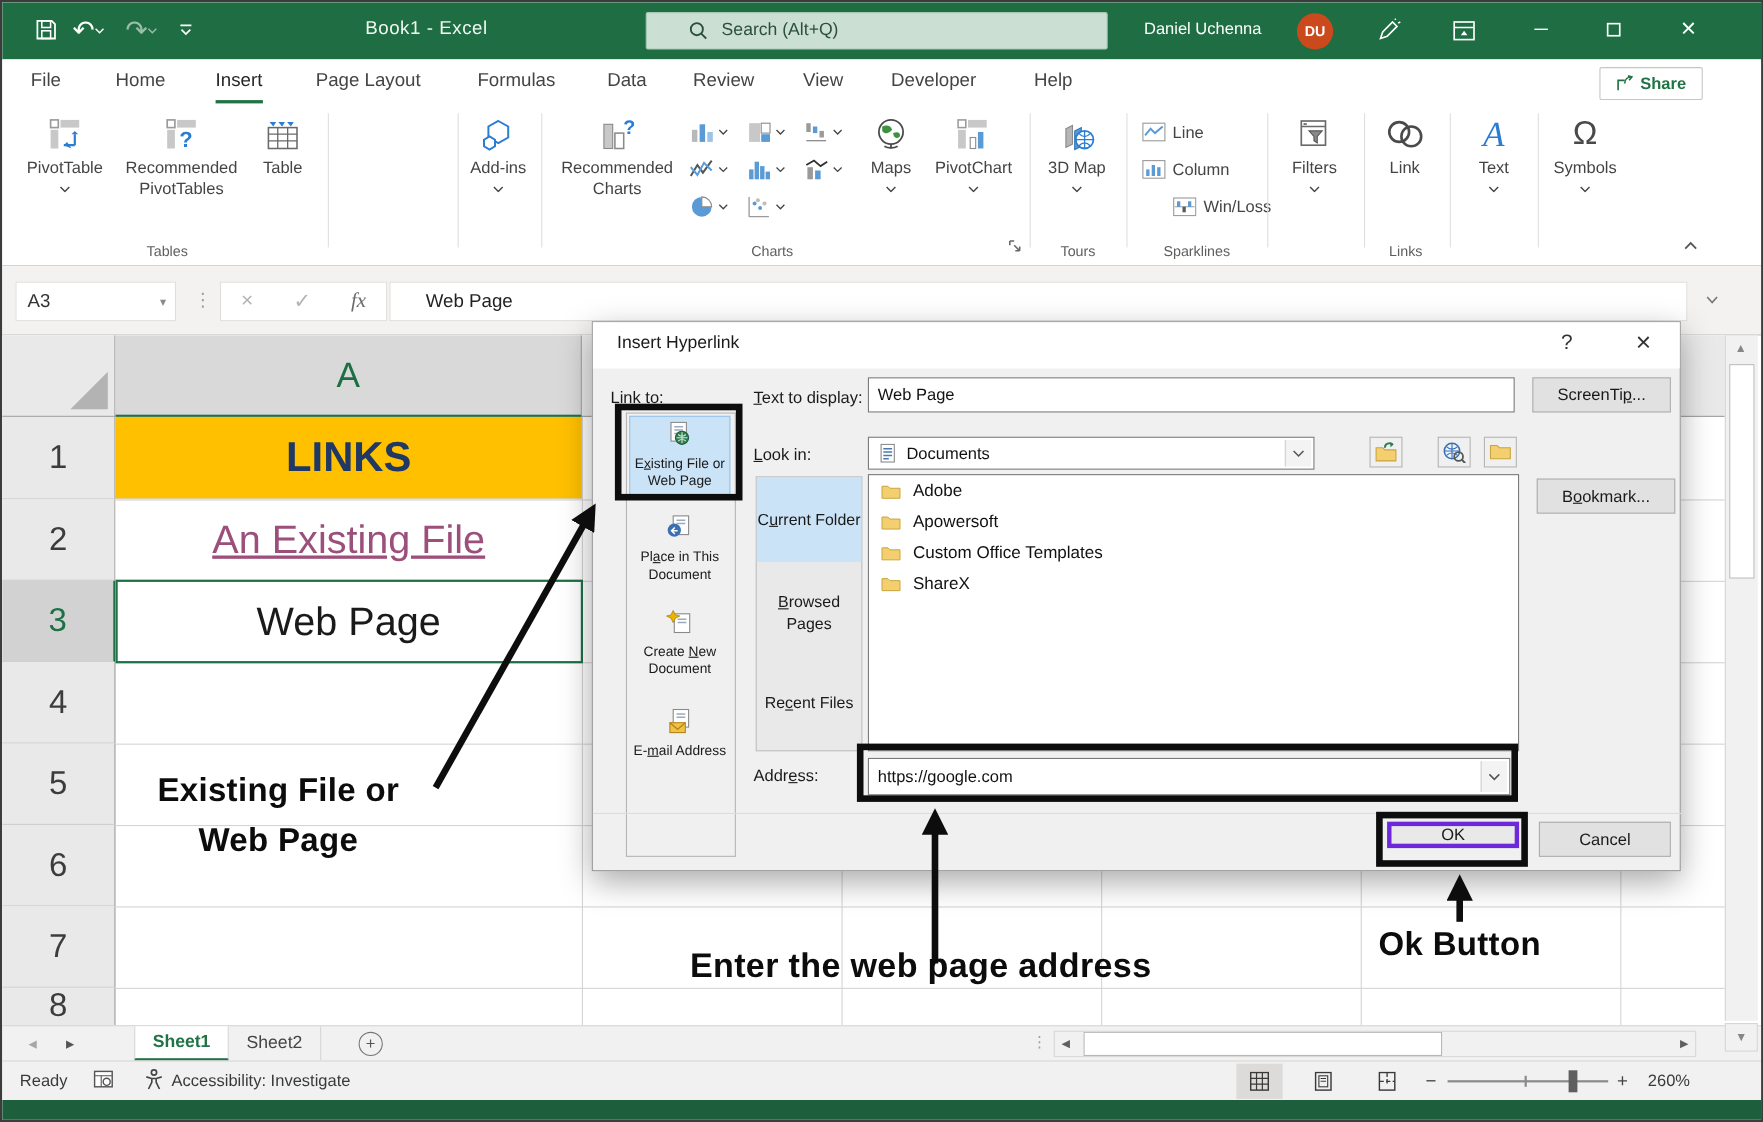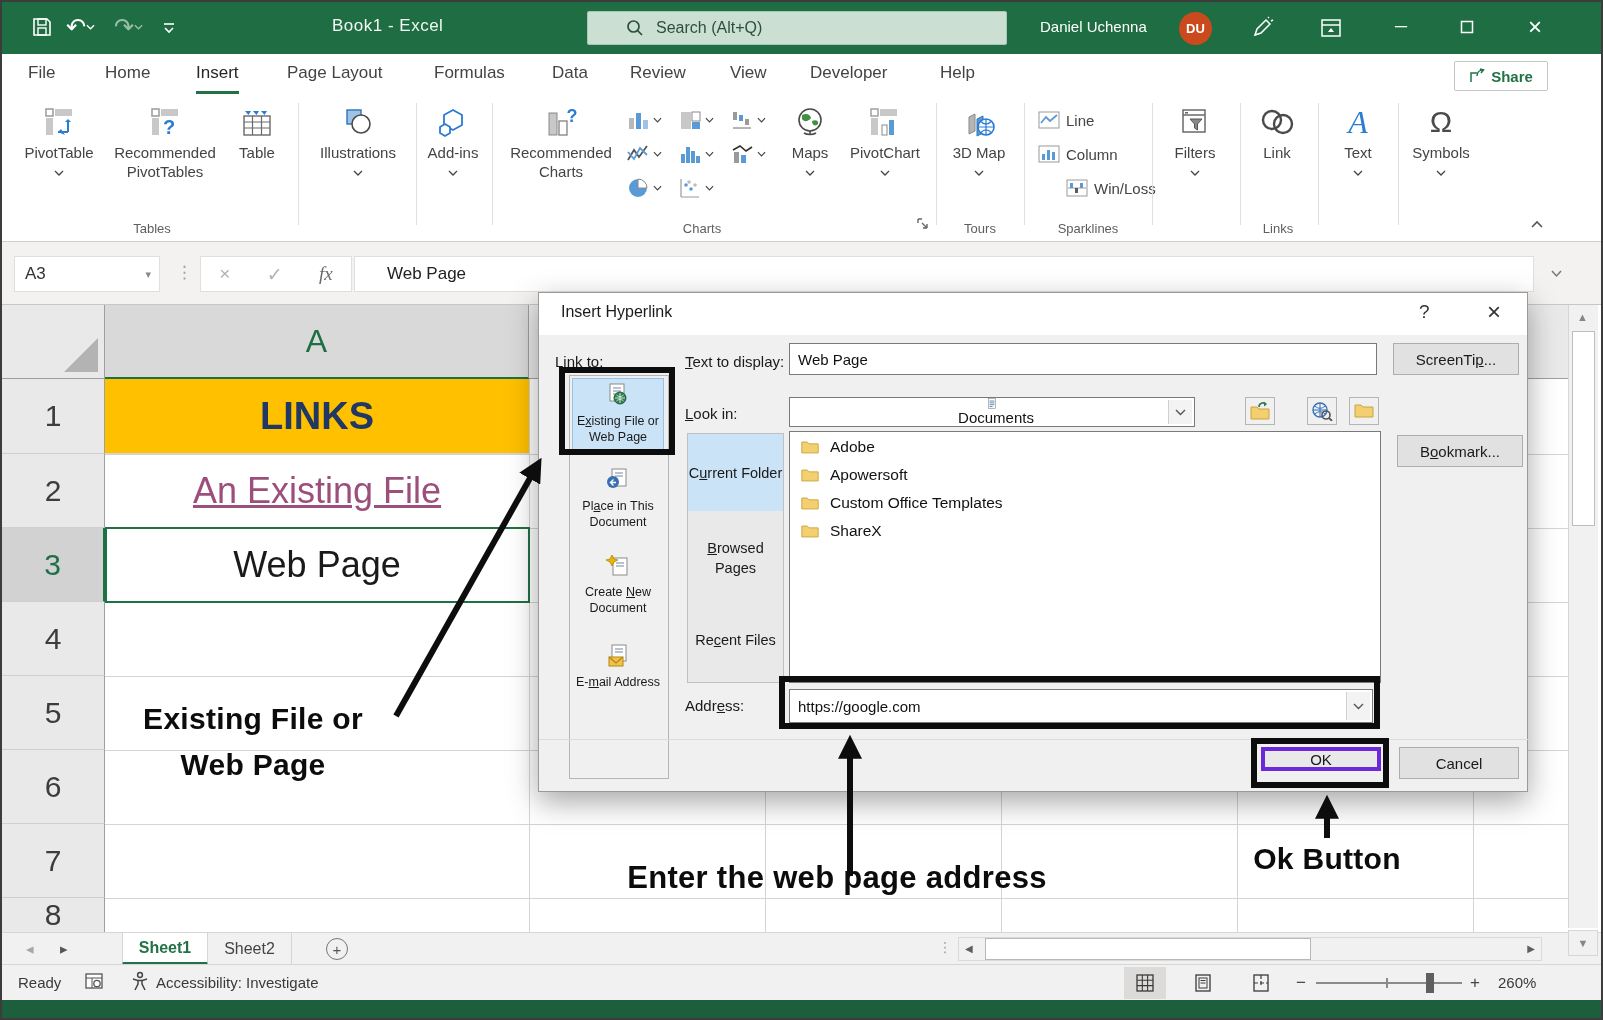--- a/index.html
+++ b/index.html
@@ -217,33 +217,20 @@
         <svg width="34" height="34" viewBox="0 0 34 34">
             <path d="M5 6 L11 6 L8.5 10 Z M13 6 L19 6 L16.5 10 Z M21 6 L27 6 L24.5 10 Z" fill="#2b7cd3"></path>
             <rect x="4" y="11" width="26" height="19" fill="#fff" stroke="#6a6a6a" stroke-width="1.4"></rect>
             <path d="M4 17 h26 M4 23 h26 M12.5 11 v19 M21.5 11 v19" stroke="#6a6a6a" stroke-width="1.2"></path>
           </svg>
       </div>
       <div><span>Table</span></div>
     </div>
     <div class="vsep" style="left:296px;"></div>
 
-    <div class="bigbtn" style="left:306px;width:100px;">
-      <div class="ric">
-        <svg width="34" height="34" viewBox="0 0 34 34">
-            <rect x="6" y="5" width="14" height="14" fill="#9dc3e6" stroke="#2e75b6" stroke-width="1.4"></rect>
-            <circle cx="20" cy="19" r="9" fill="#fff" stroke="#4a4a4a" stroke-width="1.6"></circle>
-          </svg>
-      </div>
-      <div><span>Illustrations</span><br>
-        <svg class="chevsvg" width="10" height="6" viewBox="0 0 10 6">
-            <path d="M1 1 L5 5 L9 1" stroke="#444" stroke-width="1.3" fill="none"></path>
-          </svg>
-      </div>
-    </div>
     <div class="vsep" style="left:414px;"></div>
 
     <div class="bigbtn" style="left:420px;width:62px;">
       <div class="ric">
         <svg width="34" height="34" viewBox="0 0 34 34">
             <path d="M17 5 L26 10 V20 L17 25 L8 20 V10 Z" fill="none" stroke="#2b7cd3" stroke-width="1.8"></path>
             <path d="M9 19 L14 22 V28 L9 31 L4 28 V22 Z" fill="#fff" stroke="#2b7cd3" stroke-width="1.8"></path>
           </svg>
       </div>
       <div style="width:52px;margin:0 auto;"><span>Add-ins</span>
@@ -647,21 +634,21 @@
               <line x1="10" y1="8" x2="18" y2="8" stroke="#9ab" stroke-width="1.4"></line>
               <rect x="4" y="13" width="14" height="9" fill="#f0c24a" stroke="#b38615"></rect>
               <path d="M4 13 L11 19 L18 13" fill="none" stroke="#b38615" stroke-width="1.2"></path>
             </svg>
         </div>
         <span>E-<u>m</u>ail Address</span>
       </div>
     </div>
 
     <span class="dlabel" style="left:146px;top:112px;"><u>L</u>ook in:</span>
-    <div class="dinput" style="left:250px;top:104px;width:406px;height:30px;flex-direction:column;">
+    <div class="dinput" style="left:250px;top:104px;width:406px;height:30px;">
       <svg width="18" height="18" viewBox="0 0 18 18" style="margin-right:8px;">
           <rect x="3" y="1" width="12" height="16" fill="#fff" stroke="#8a8a8a"></rect>
           <line x1="5" y1="5" x2="13" y2="5" stroke="#4a78b0" stroke-width="1.4"></line>
           <line x1="5" y1="8" x2="13" y2="8" stroke="#4a78b0" stroke-width="1.4"></line>
           <line x1="5" y1="11" x2="13" y2="11" stroke="#4a78b0" stroke-width="1.4"></line>
           <line x1="5" y1="14" x2="10" y2="14" stroke="#4a78b0" stroke-width="1.4"></line>
         </svg>
       <span>Documents</span>
       <div class="combochev">
         <svg width="11" height="7" viewBox="0 0 11 7">

